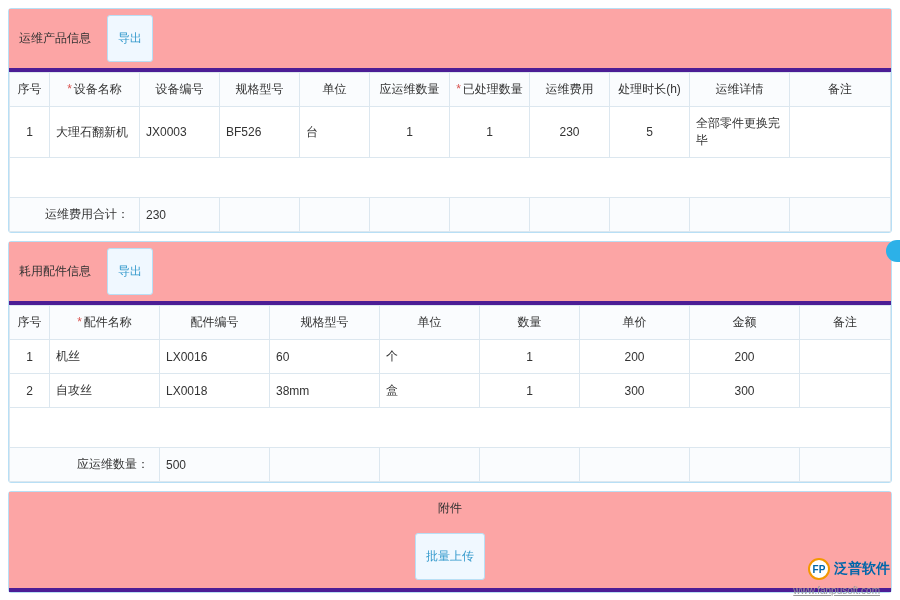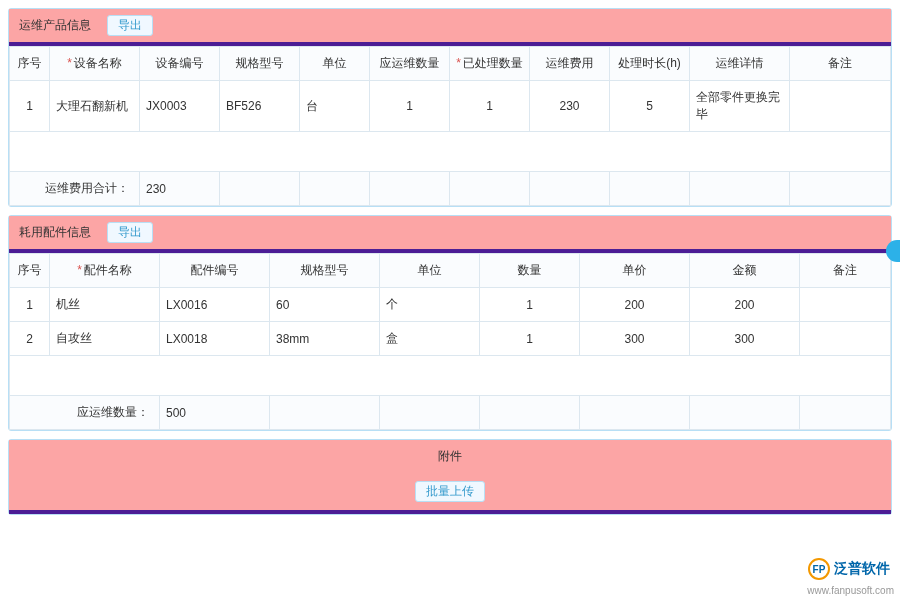--- a/index.html
+++ b/index.html
@@ -24,21 +24,21 @@
       display: flex;
       align-items: center;
       gap: 16px;
     }
     .panel-title {
       color: #333;
       font-size: 12px;
     }
     .btn {
       display: inline-block;
-      padding: 1px 10px;
+      padding: 14px 10px;
       border: 1px solid #b8dff5;
       border-radius: 3px;
       background: #f0f8ff;
       color: #3399cc;
       cursor: pointer;
       font-size: 12px;
     }
     table {
       width: 100%;
       border-collapse: collapse;
@@ -62,23 +62,24 @@
     .col-seq { width: 40px; text-align: center; }
     td.col-seq { text-align: center; }
     .spacer-row td { height: 40px; }
     .total-row td { background: #fafcfe; margin-top: 8px; }
     .total-label { text-align: right; padding-right: 10px; }
     .attach-panel .panel-header { padding: 8px 12px; flex-direction: column; }
     .attach-table th { text-align: left; padding-left: 18px; }
     .watermark {
       position: fixed;
       bottom: 4px;
-      right: 6px;
+      right: 20px;
       font-size: 10px;
       color: #999;
+      text-decoration: underline;
     }
     .logo-area {
       position: fixed;
       bottom: 20px;
       right: 10px;
       display: flex;
       align-items: center;
       gap: 4px;
     }
     .logo-circle {

